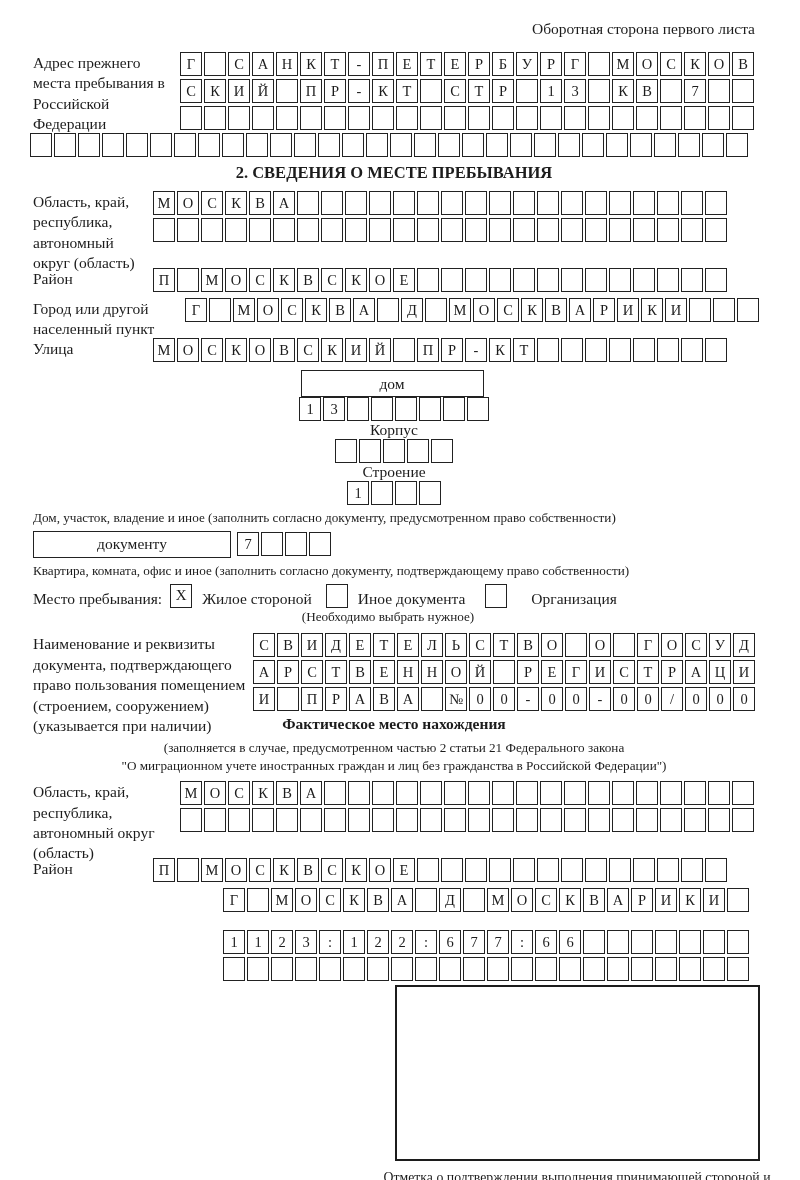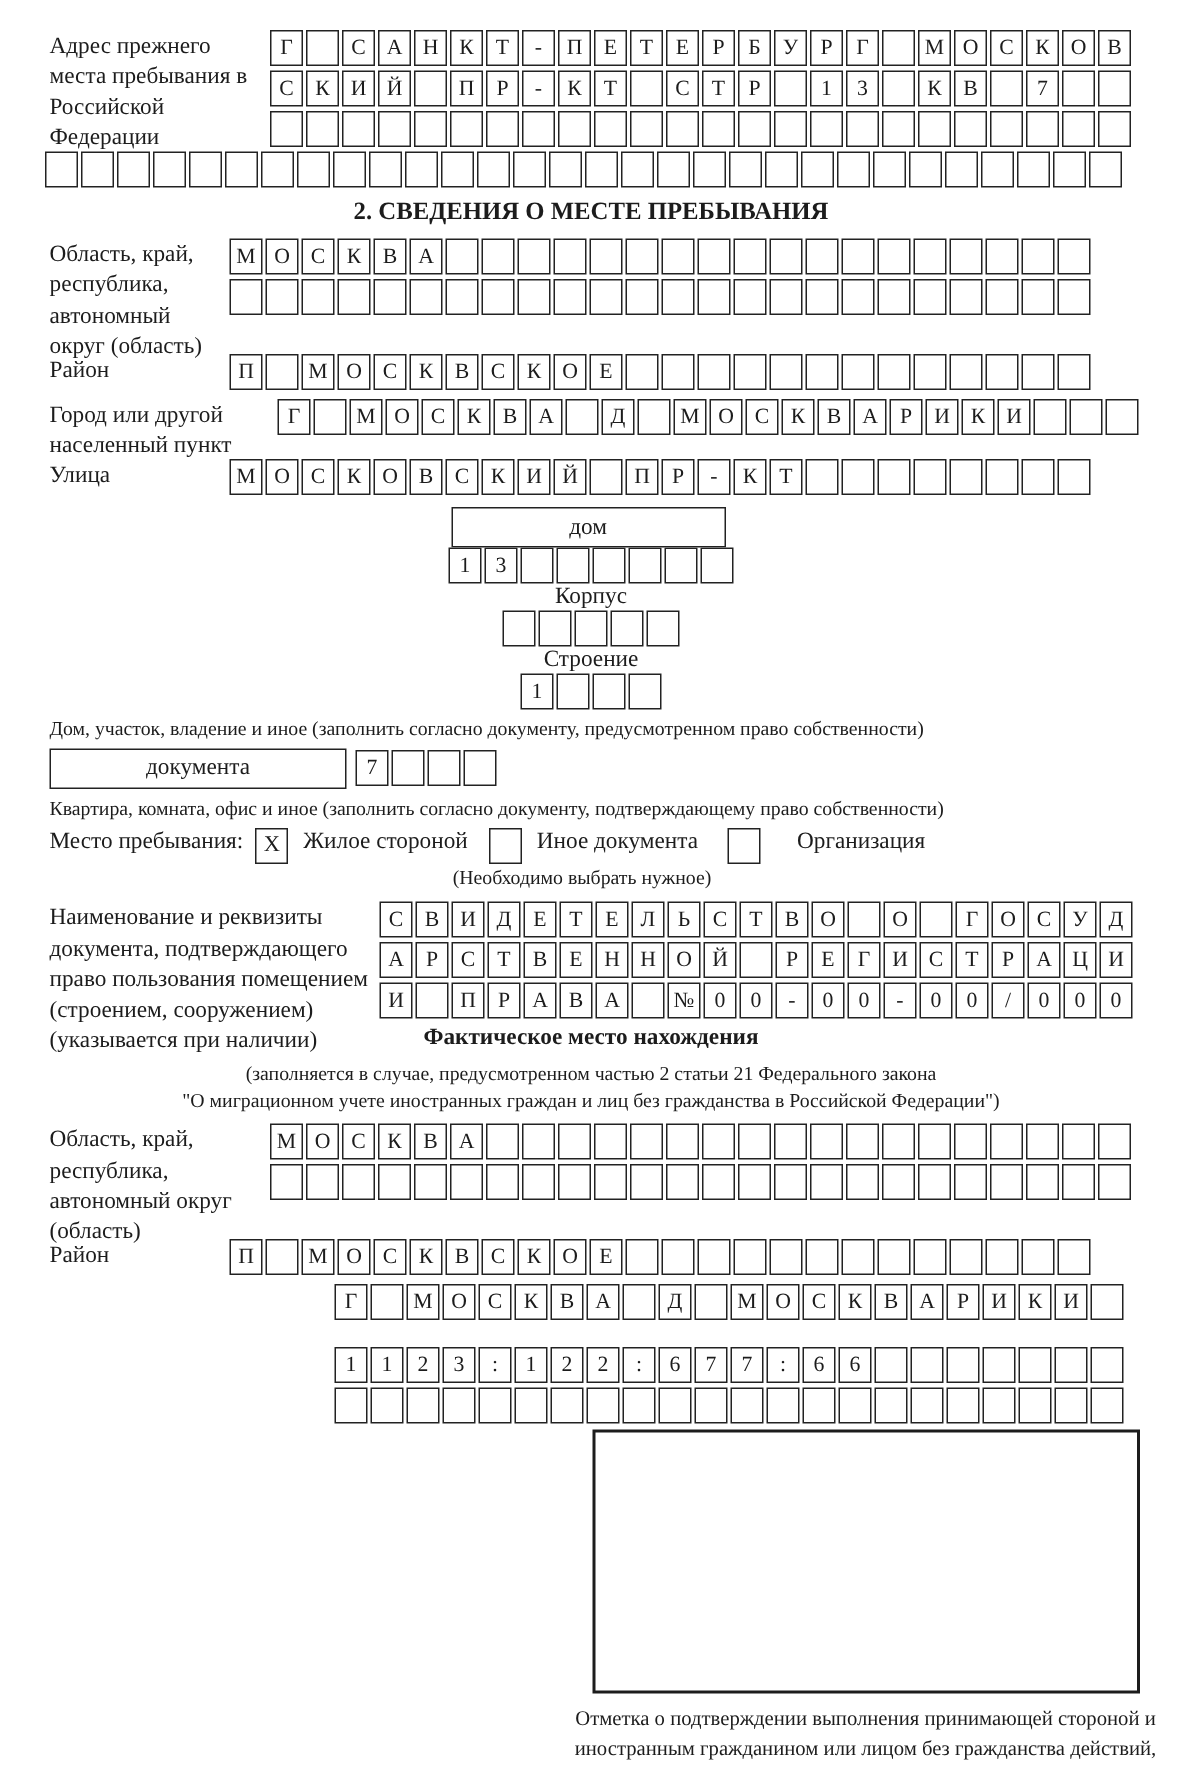--- a/index.html
+++ b/index.html
@@ -28,37 +28,38 @@
   .inline-row{display:flex;align-items:center;}
   .wide-box{box-sizing:border-box;border:1.5px solid #222;height:27px;display:flex;
             align-items:center;justify-content:center;font-size:15.5px;background:#fff;}
   .wb-house{width:183px;margin-right:4px;}
   .wb-apt{width:198px;margin-right:6px;}
   .inline-lbl{font-size:15.5px;margin:0 7px;white-space:nowrap;}
 
   .cb{box-sizing:border-box;width:22px;height:24px;border:1.7px solid #222;display:flex;
       align-items:center;justify-content:center;font-size:15px;background:#fff;flex:0 0 22px;}
 
-  .stay-row{display:flex;align-items:flex-start;margin-top:4px;font-size:15.5px;}
+  .stay-row{display:flex;align-items:flex-end;margin-top:4px;font-size:15.5px;}
   .stay-lbl{margin-right:8px;}
   .opt-lbl{margin:0 14px 0 10px;}
 
   .stamp-box{box-sizing:border-box;width:365px;height:176px;border:2px solid #1c1c1c;
              margin-left:362px;margin-top:4px;background:#fff;}
   .stamp-cap{width:388px;margin-left:350px;margin-top:7px;text-align:center;
              font-size:13.8px;line-height:1.45;}
 
   .mt4{margin-top:4px;} .mt6{margin-top:6px;} .mt8{margin-top:8px;flex-direction:column;}
   .mt16{margin-top:16px;} .mt18{margin-top:18px;} .mt26{margin-top:26px;}
 </style>
 </head>
 <body>
 
 <div class="page">
 
+  <div class="hdr">Оборотная сторона первого листа</div>
 
   <div class="frow">
     <div class="label" style="width:140px;">Адрес прежнего места пребывания в Российской Федерации</div>
     <div class="boxes ml147">
         <span class="box filled">Г</span>
         <span class="box"></span>
         <span class="box filled">С</span>
         <span class="box filled">А</span>
         <span class="box filled">Н</span>
         <span class="box filled">К</span>
@@ -339,21 +340,21 @@
     <div class="boxes" style="margin-bottom:0;">
         <span class="box filled">1</span>
         <span class="box"></span>
         <span class="box"></span>
         <span class="box"></span>
       </div>
   </div>
   <div class="note mt4">Дом, участок, владение и иное (заполнить согласно документу, предусмотренном право собственности)</div>
 
   <div class="inline-row mt4">
-    <div class="wide-box wb-apt">документа</div>
+    <div class="wide-box wb-apt">документу</div>
     <div class="boxes" style="margin-bottom:0;">
         <span class="box filled">7</span>
         <span class="box"></span>
         <span class="box"></span>
         <span class="box"></span>
       </div>
   </div>
   <div class="note mt4">Квартира, комната, офис и иное (заполнить согласно документу, подтверждающему право собственности)</div>
 
   <div class="stay-row">

